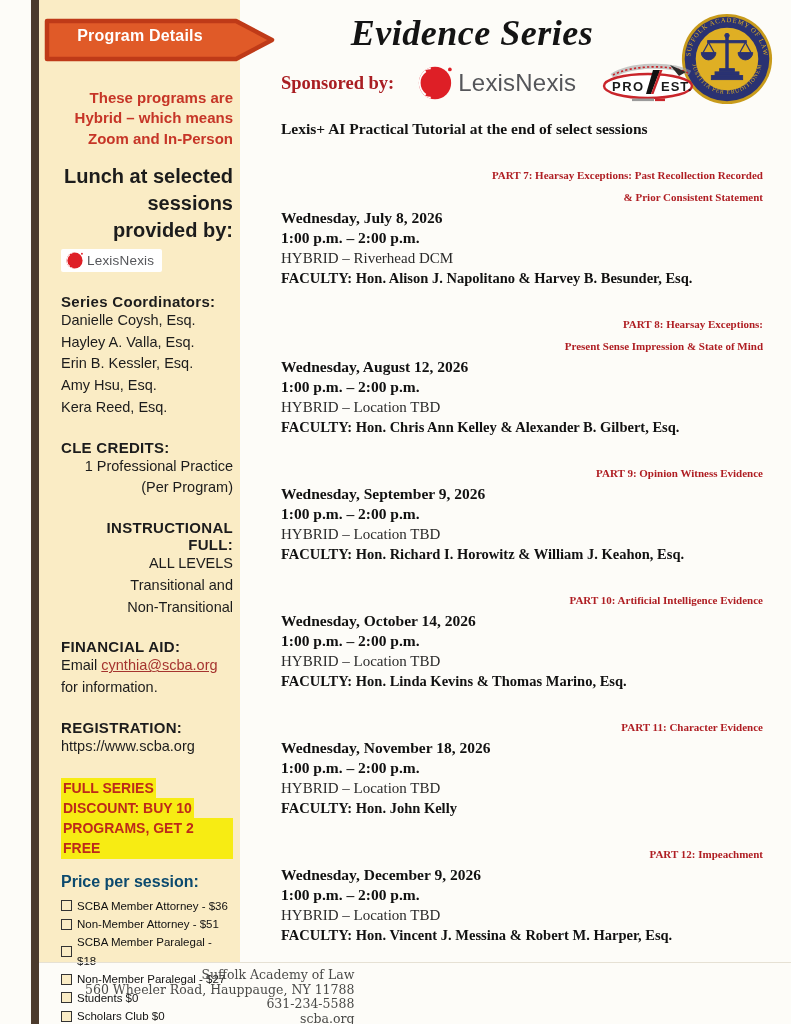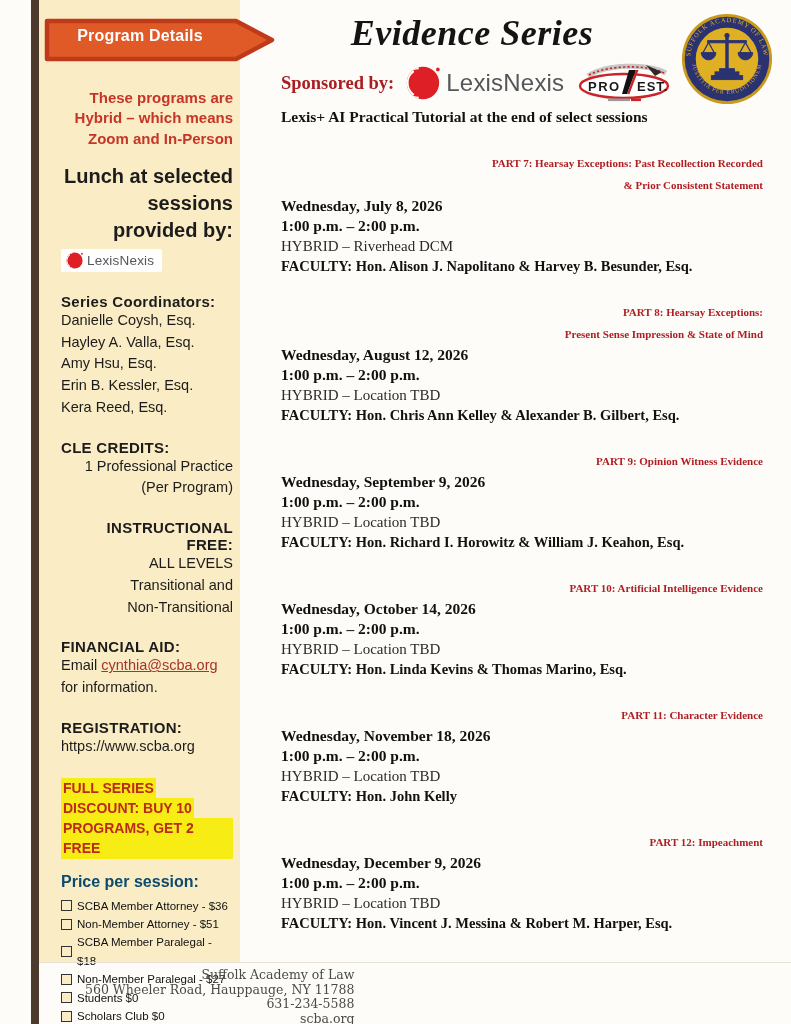--- a/index.html
+++ b/index.html
@@ -37,25 +37,25 @@
   .price-heading { color:#0c4a6e; font-weight:bold; font-size:16px; margin-top:14px; margin-bottom:6px; }
   .price-row { display:flex; align-items:center; gap:5px; font-size:11.5px; line-height:1.6; color:#111; }
   .cbox { width:11px; height:11px; border:1.5px solid #333; background:#FAECC5; flex:0 0 auto; }
 
   
   .main { position:absolute; left:281px; top:0; width:482px; font-family:"Liberation Serif", serif; }
   .main-title {
     width:382px; text-align:center; margin-top:12px;
     font-size:36px; font-weight:bold; font-style:italic; color:#141414; letter-spacing:.5px;
   }
-  .sponsor-row { display:flex; align-items:center; gap:12px; margin-top:8px; height:42px; }
+  .sponsor-row { display:flex; align-items:center; gap:24px; margin-top:8px; height:42px; }
   .sponsored-by { color:#A91E22; font-weight:bold; font-size:18.5px; }
   .lexis-main { display:inline-flex; align-items:center; gap:6px; }
   .lexis-main .lexis-word { font-family:"Liberation Sans", sans-serif; font-size:24px; color:#55565A; }
-  .tutorial-note { font-weight:bold; font-size:15.5px; color:#121212; margin-top:4px; }
+  .tutorial-note { font-weight:bold; font-size:15.5px; color:#121212; margin-top:16px; }
 
   .sessions { margin-top:26px; }
   .session { margin-bottom:25px; }
   .session-title { color:#AF1E23; font-weight:bold; font-size:11px; line-height:22px; }
   .session-line { font-size:15.5px; line-height:20px; color:#111;font-family:Liberation Serif, serif; }
   .b { font-weight:bold; }
   .session-location { font-weight:normal; color:#2a2a2a; font-size:15px; }
   .session-faculty { font-weight:bold; font-size:14.5px; }
 
   
@@ -98,30 +98,30 @@
           <path d="M9,6 a17,17 0 0,0 0,28" stroke-width="2.8"></path>
         </g>
         <circle cx="37.5" cy="4" r="2.2" fill="#DE1F26"></circle>
       </svg>
       <span class="lexis-word">LexisNexis</span>
     </span>
 
     <div class="sb-heading">Series Coordinators:</div>
     <div class="sb-text">Danielle Coysh, Esq.</div>
     <div class="sb-text">Hayley A. Valla, Esq.</div>
+    <div class="sb-text">Erin B. Kessler, Esq.</div>
     <div class="sb-text">Amy Hsu, Esq.</div>
-    <div class="sb-text">Erin B. Kessler, Esq.</div>
     <div class="sb-text">Kera Reed, Esq.</div>
 
     <div class="sb-heading">CLE CREDITS:</div>
     <div class="sb-text pre">1 Professional Practice
 (Per Program)</div>
 
     <div class="sb-heading pre">INSTRUCTIONAL
-FREE:</div>
+FULL:</div>
     <div class="sb-text pre">ALL LEVELS
 Transitional and
 Non-Transitional</div>
 
     <div class="sb-heading">FINANCIAL AID:</div>
     <div class="sb-text"><span>Email </span><a href="#" class="email-link">cynthia@scba.org</a><br><span>for information.</span></div>
 
     <div class="sb-heading">REGISTRATION:</div>
     <div class="sb-text">https://www.scba.org</div>
 

